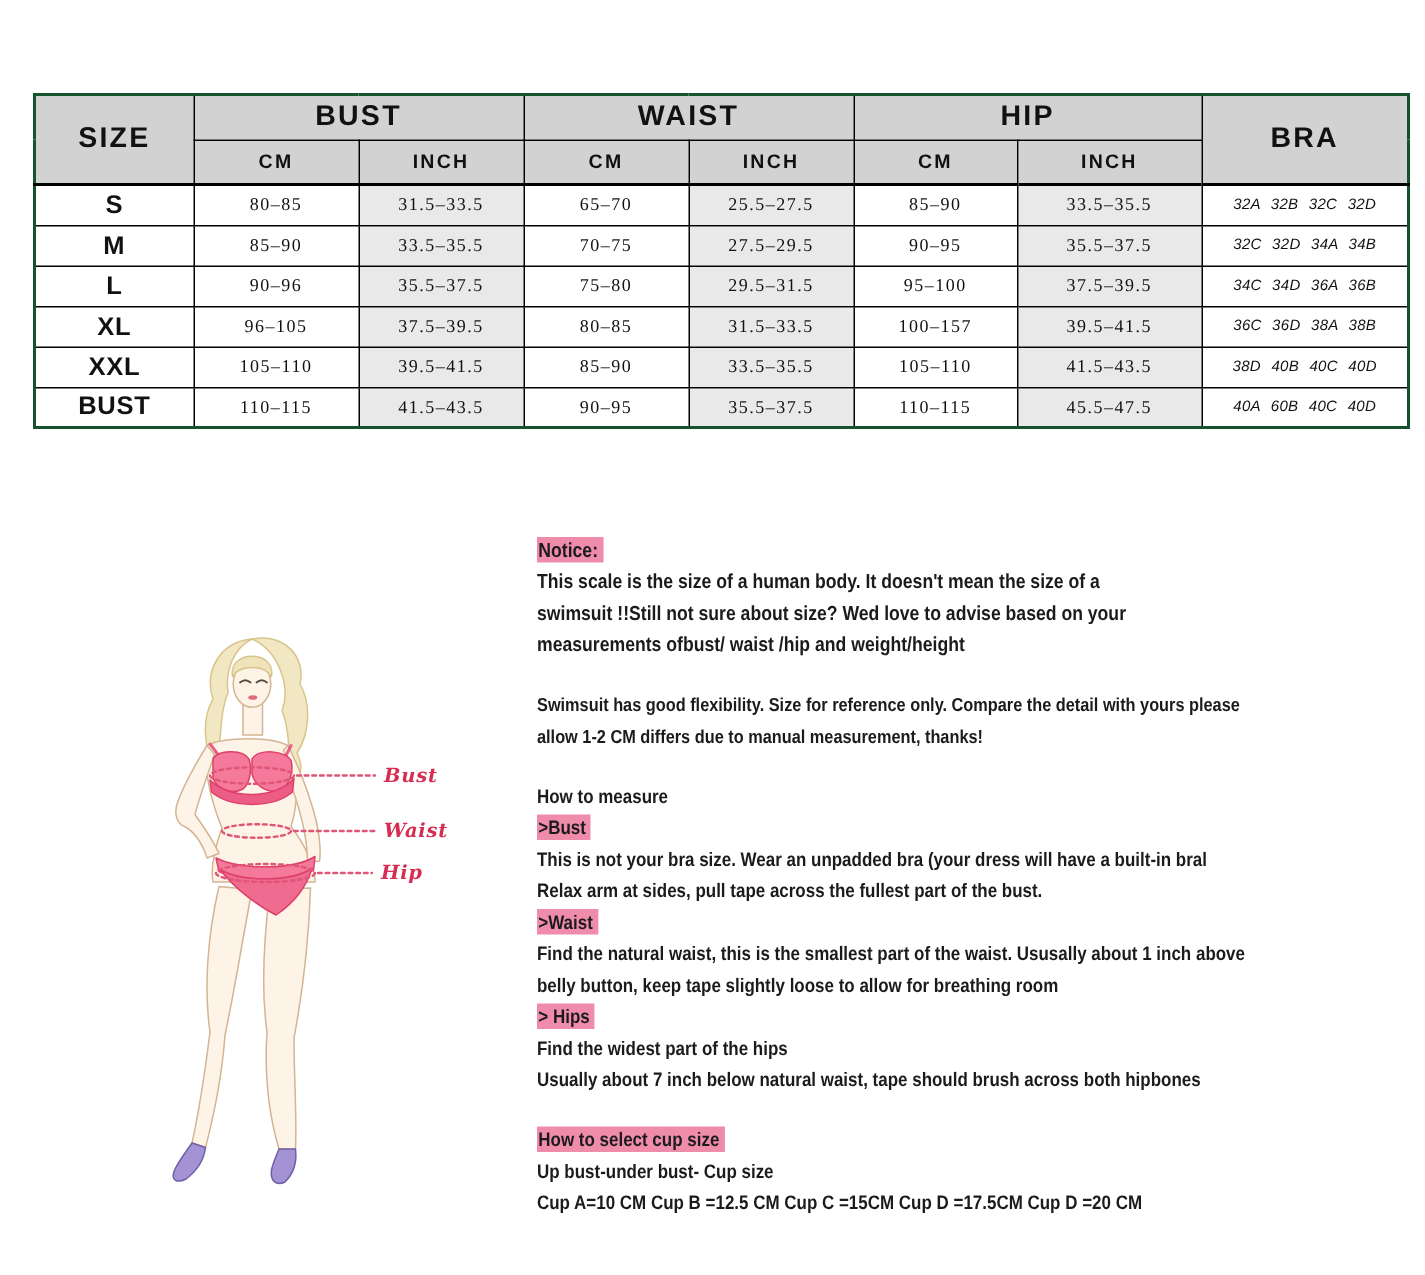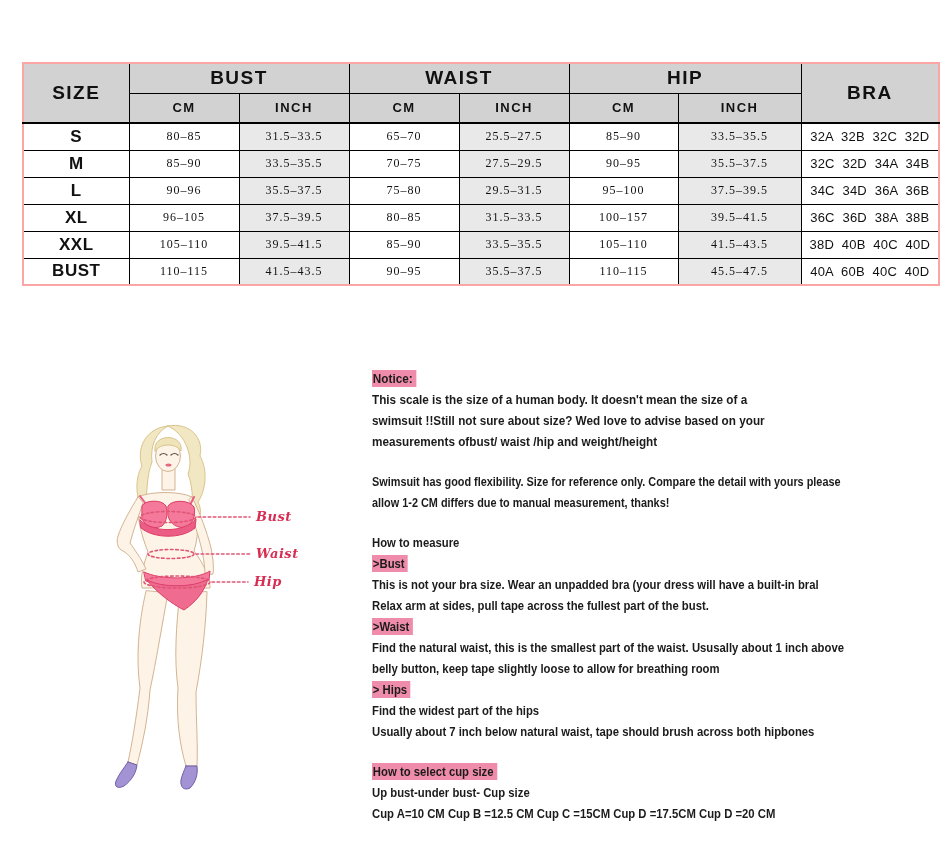--- a/index.html
+++ b/index.html
@@ -11,49 +11,48 @@
     overflow: hidden;
   }
 
   
   .size-table {
     position: absolute;
     left: 22px; top: 62px;
     width: 916px;
     border-collapse: collapse;
     table-layout: fixed;
-    border: 2px solid #fca5a5;
+    border: 2px solid #14532d;
     background: #fff;
   }
   .size-table th, .size-table td {
     border: 1px solid #000;
     text-align: center;
     vertical-align: middle;
     padding: 0;
     overflow: hidden;
     color: #111;
   }
   .size-table thead th { background: #d2d2d2; font-weight: 600; }
   .size-table thead tr:last-child th,
   .size-table thead th[rowspan] { border-bottom: 2px solid #000; }
   .h-main { font-size: 19px; letter-spacing: 1.5px; height: 30px; }
   .h-sub  { font-size: 13px; letter-spacing: 1.5px; height: 30px; }
   .size-table tbody td { height: 27px; }
   col.shade { background: #e9e9e9; }
   .c-size { font-weight: bold; font-size: 17px; letter-spacing: .5px; }
   .c-num  { font-family: "Liberation Serif", serif; font-size: 12px; letter-spacing: 1px; }
-  .c-bra  { font-size: 13px; letter-spacing: .2px; word-spacing: 4px; }
+  .c-bra  { font-size: 10px; letter-spacing: .2px; word-spacing: 4px; font-style: italic; }
 
   
   .info {
     position: absolute;
-    left: 372px; top: 356px;
+    left: 358px; top: 356px;
     width: 560px;
     color: #1b1b1b;
-    margin-top: 12px;
   }
   .ln {
     height: 21px; line-height: 21px;
     font-weight: bold;
     font-size: 13px;
     white-space: nowrap;
     transform: scaleX(0.87);
     transform-origin: 0 50%;
   }
   .ln.big   { font-size: 13.5px; }

